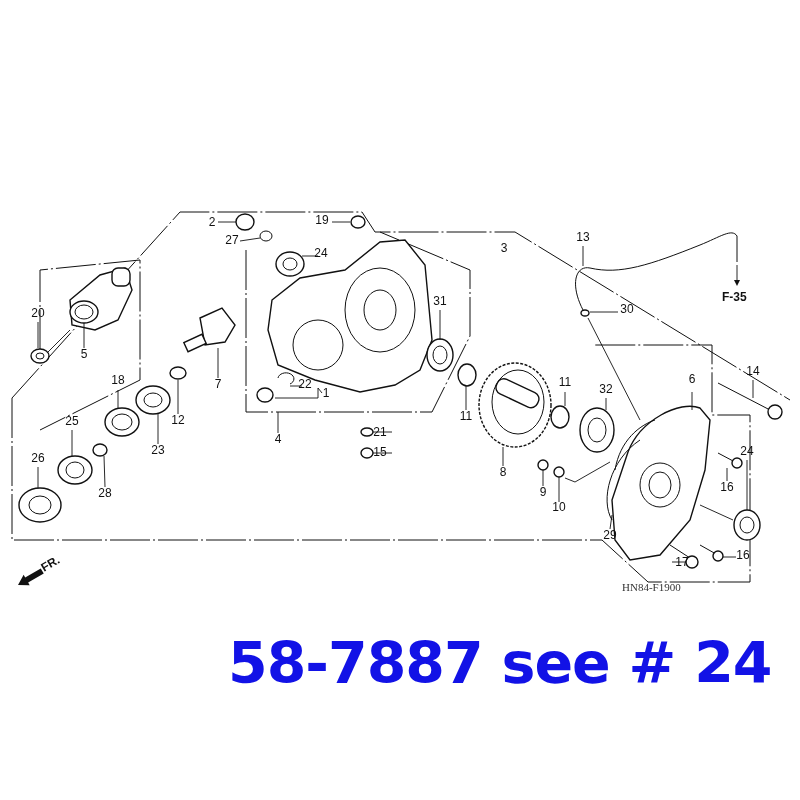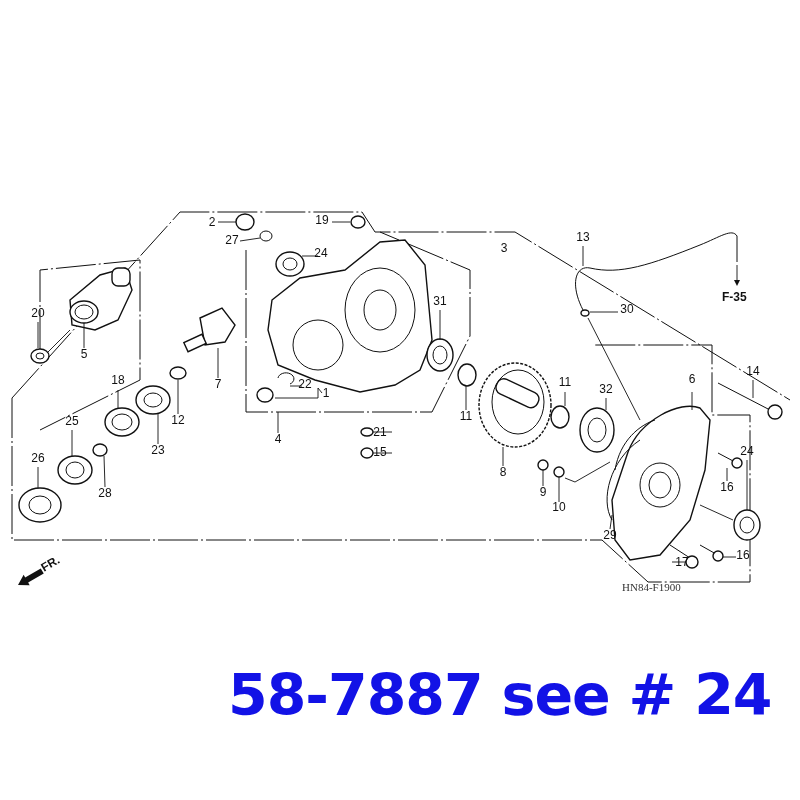--- a/index.html
+++ b/index.html
@@ -8,21 +8,21 @@
   #diagram { position: absolute; left: 0; top: 0; width: 800px; height: 800px; }
   .callout { font-family: "Liberation Sans", sans-serif; font-size: 12px; fill: #111; }
   .ref { font-family: "Liberation Sans", sans-serif; font-size: 12px; font-weight: bold; fill: #111; }
   .code { font-family: "Liberation Serif", serif; font-size: 11px; fill: #333; }
   .part { fill: #fff; stroke: #111; stroke-width: 1.4; }
   .part-thin { fill: none; stroke: #111; stroke-width: 1; }
   .leader { stroke: #111; stroke-width: 0.9; fill: none; }
   .frame { stroke: #111; stroke-width: 1; fill: none; stroke-dasharray: 40 3 2 3; }
   #caption { position: absolute; left: 228px; top: 630px; width: 560px;
              font-family: "DejaVu Sans", sans-serif; font-weight: bold;
-             font-size: 57px; color: #1212e6; letter-spacing: -1px; white-space: nowrap; margin-top: 32px; }
+             font-size: 57px; color: #1212e6; letter-spacing: -1px; white-space: nowrap; }
 </style>
 </head>
 <body>
 
 <svg id="diagram" viewBox="0 0 800 800" xmlns="http://www.w3.org/2000/svg">
 
   <g>
     <polyline class="frame" points="12,398 12,540 602,540 648,582 750,582 750,415 712,415 712,345 595,345"></polyline>
     <polyline class="frame" points="12,398 180,212 362,212 375,232 515,232 790,400"></polyline>
     <polyline class="frame" points="246,250 246,412 432,412 470,336 470,270 380,232"></polyline>

